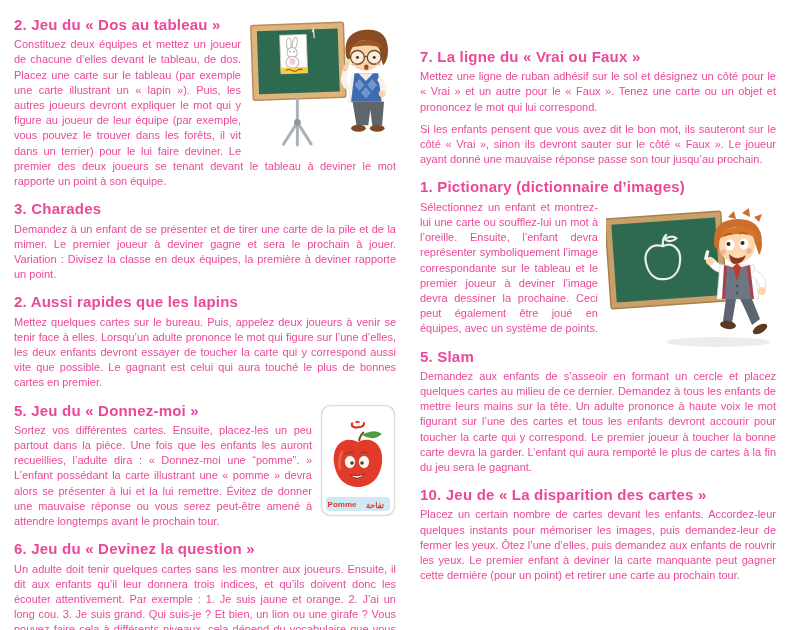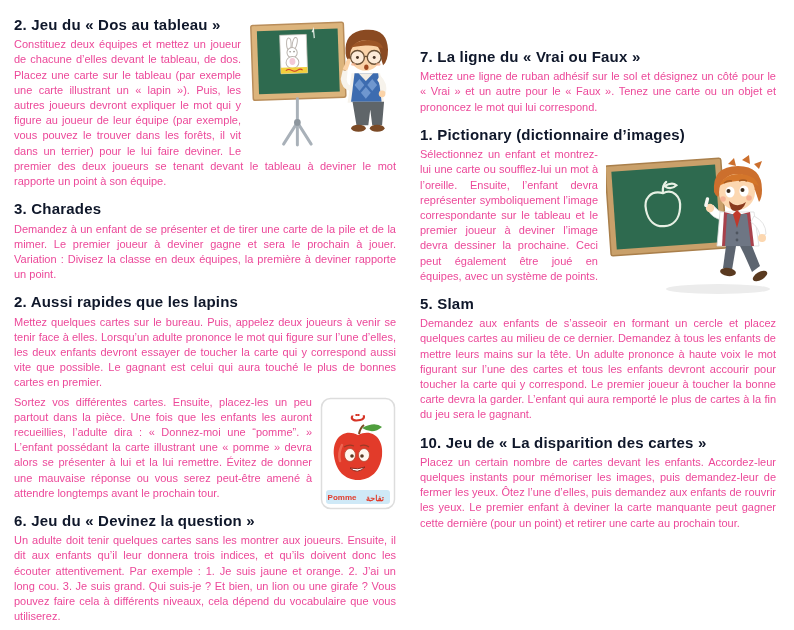--- a/index.html
+++ b/index.html
@@ -8,21 +8,21 @@
     font-family:"Liberation Sans","DejaVu Sans",sans-serif;
     -webkit-font-smoothing:antialiased;
   }
   .page{display:flex;box-sizing:border-box;width:794px;height:630px;
         padding:14px 18px 0 14px;gap:24px;}
   .col{box-sizing:border-box;}
   .col-left{width:382px;}
   .col-right{width:356px;padding-top:32px;}
   section{overflow:visible;}
   h2{
-    color:#0f172a;font-size:15px;font-weight:bold;margin:11px 0 3px 0;
+    color:#ec4899;font-size:15px;font-weight:bold;margin:11px 0 3px 0;
     letter-spacing:.2px;line-height:1.15;
   }
   section:first-child h2{margin-top:2px;}
   p{
     color:#ec4899;font-size:11px;line-height:15.2px;margin:4px 0 2px 0;
     text-align:justify;
   }
   p + p{margin-top:7px;}
   figure{margin:0;padding:0;}
   .fig{float:right;}
@@ -131,35 +131,37 @@
             <circle cx="42" cy="59" r="1.8" fill="#5a3a24"></circle>
             <path d="M24 50 q5 -3 10 -1" fill="none" stroke="#9c3a26" stroke-width="1.2"></path>
             <path d="M40 49 q5 -2 9 1" fill="none" stroke="#9c3a26" stroke-width="1.2"></path>
             <path d="M30 71 q7 7 15 -1 q-7 3 -15 1z" fill="#ffffff" stroke="#8a2b1e" stroke-width="1"></path>
           </g>
           <rect x="6" y="93" width="64" height="14" rx="3" fill="#cfe9f7"></rect>
           <text x="22" y="103" text-anchor="middle" font-size="8" font-weight="bold" fill="#e23b2a" class="svg-label">Pomme</text>
           <text x="55" y="103.5" text-anchor="middle" font-size="8" fill="#e23b2a" class="svg-label">تفاحة</text>
         </svg>
       </figure>
+      <h2>5. Jeu du « Donnez-moi »</h2>
       <p>Sortez vos différentes cartes. Ensuite, placez-les un peu partout dans la pièce. Une fois que les enfants les auront recueillies, l’adulte dira : « Donnez-moi une “pomme”. » L’enfant possédant la carte illustrant une « pomme » devra alors se présenter à lui et la lui remettre. Évitez de donner une mauvaise réponse ou vous serez peut-être amené à attendre longtemps avant le prochain tour.</p>
     </section>
 
     <section>
       <h2>6. Jeu du « Devinez la question »</h2>
       <p>Un adulte doit tenir quelques cartes sans les montrer aux joueurs. Ensuite, il dit aux enfants qu’il leur donnera trois indices, et qu’ils doivent donc les écouter attentivement. Par exemple : 1. Je suis jaune et orange. 2. J’ai un long cou. 3. Je suis grand. Qui suis-je ? Et bien, un lion ou une girafe ? Vous pouvez faire cela à différents niveaux, cela dépend du vocabulaire que vous utiliserez.</p>
     </section>
 
   </div>
 
   <div class="col col-right">
 
     <section>
       <h2>7. La ligne du « Vrai ou Faux »</h2>
       <p>Mettez une ligne de ruban adhésif sur le sol et désignez un côté pour le « Vrai » et un autre pour le « Faux ». Tenez une carte ou un objet et prononcez le mot qui lui correspond.</p>
+      <p>Si les enfants pensent que vous avez dit le bon mot, ils sauteront sur le côté « Vrai », sinon ils devront sauter sur le côté « Faux ». Le joueur ayant donné une mauvaise réponse passe son tour jusqu’au prochain.</p>
     </section>
 
     <section>
       <h2>1. Pictionary (dictionnaire d’images)</h2>
       <figure class="fig fig-boy">
         <svg viewBox="0 0 170 148">
           <ellipse cx="112" cy="141" rx="52" ry="5" fill="#ececec"></ellipse>
           <g transform="rotate(-4 60 60)">
             <rect x="2" y="14" width="116" height="90" rx="2" fill="#c9a06a" stroke="#a97f4b" stroke-width="1.5"></rect>
             <rect x="8" y="20" width="104" height="78" fill="#2e6a4f"></rect>

